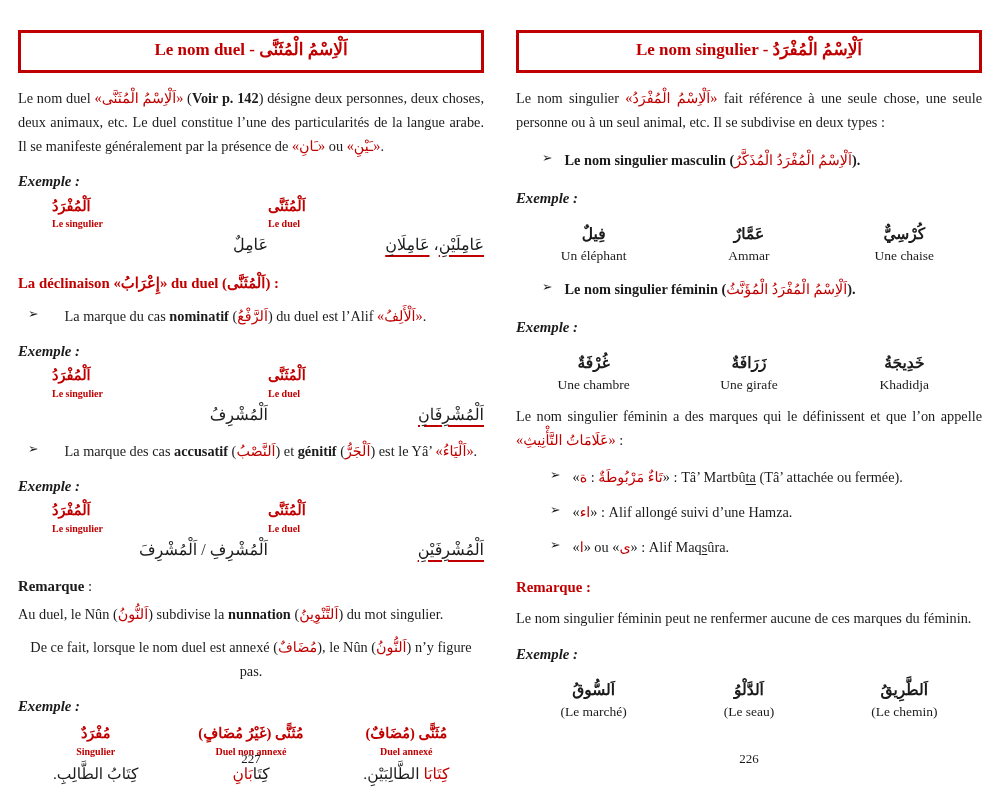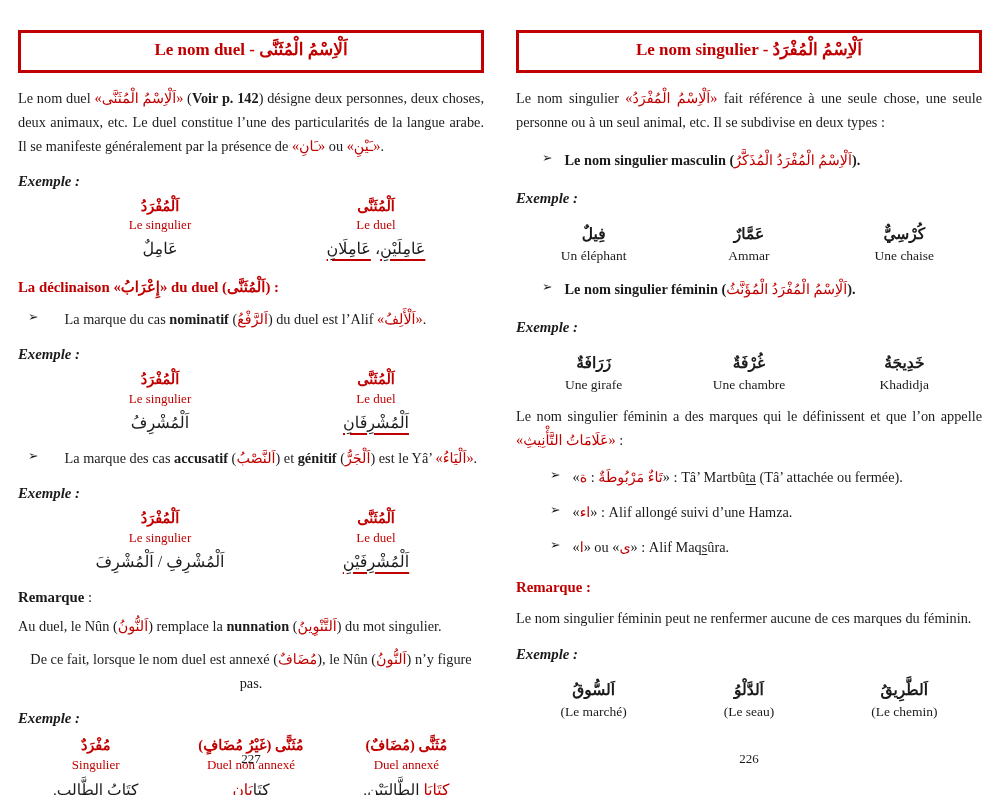--- a/index.html
+++ b/index.html
@@ -11,23 +11,23 @@
   .page{position:absolute;top:30px;width:466px;height:750px;}
   .page-left{left:18px;}
   .page-right{left:516px;}
   .title-box{border:3px solid var(--accent);text-align:center;
              font-weight:bold;color:var(--accent);font-size:17px;
              padding:5px 4px 7px;line-height:1.45;}
   p{margin:0;}
   .para{margin-top:13px;text-align:justify;}
   .exlabel{font-weight:bold;font-style:italic;font-size:14.8px;margin-top:11px;}
   .ex2col{display:flex;padding-left:34px;margin-top:2px;}
-  .ex2col .col{flex:1;text-align:center;}
+  .ex2col .col{flex:1;}
   .ar-head{color:var(--accent);font-weight:bold;font-size:14.5px;line-height:1.5;}
-  .fr-label{color:var(--accent);font-weight:normal;font-size:13px;line-height:1.3;}
+  .fr-label{color:var(--accent);font-weight:bold;font-size:10px;line-height:1.3;}
   .ar-word{font-size:16px;line-height:1.9;}
   .decl-heading{color:var(--accent);font-weight:bold;font-size:14.8px;margin-top:10px;}
   .bullet-row{display:flex;margin-top:8px;}
   .bullet-row .bullet{flex:0 0 auto;padding:0 26px 0 10px;font-size:12.5px;}
   .bullet-row .btext{flex:1;}
   .bullet-row.tight .bullet{padding:0 12px 0 26px;}
   .remark-h{font-size:14.8px;margin-top:8px;}
   .remark-h-red{color:var(--accent);font-weight:bold;font-size:14.8px;margin-top:16px;}
   .ex3col{display:flex;margin-top:4px;}
   .ex3col .col{flex:1;text-align:center;}
@@ -112,21 +112,21 @@
         <div class="ar-word rtl"><span class="seg-arb">اَلْمُشْرِفِ / اَلْمُشْرِفَ</span></div>
       </div>
       <div class="col">
         <div class="ar-head">اَلْمُثَنَّى</div>
         <div class="fr-label">Le duel</div>
         <div class="ar-word rtl"><span class="seg-aru">اَلْمُشْرِفَيْنِ</span></div>
       </div>
     </div>
 
     <p class="remark-h"><span class="seg-b">Remarque</span><span class="seg-n"> :</span></p>
-    <p style="margin-top:4px;"><span class="seg-n">Au duel, le Nûn (</span><span class="seg-ar">اَلنُّونُ</span><span class="seg-n">) remplace la </span><span class="seg-b">nunnation</span><span class="seg-n"> (</span><span class="seg-ar">اَلتَّنْوِينُ</span><span class="seg-n">) du mot singulier.</span></p>
+    <p style="margin-top:4px;"><span class="seg-n">Au duel, le Nûn (</span><span class="seg-ar">اَلنُّونُ</span><span class="seg-n">) subdivise la </span><span class="seg-b">nunnation</span><span class="seg-n"> (</span><span class="seg-ar">اَلتَّنْوِينُ</span><span class="seg-n">) du mot singulier.</span></p>
     <p style="margin-top:9px;text-align:center;"><span class="seg-n">De ce fait, lorsque le nom duel est annexé (</span><span class="seg-ar">مُضَافٌ</span><span class="seg-n">), le Nûn (</span><span class="seg-ar">اَلنُّونُ</span><span class="seg-n">) n’y figure pas.</span></p>
 
     <p class="exlabel">Exemple :</p>
 
     <div class="table3">
       <div class="col">
         <div class="ar-head">مُفْرَدٌ</div>
         <div class="fr-label">Singulier</div>
         <div class="row-ar rtl"><span class="seg-arb">كِتَابُ الطَّالِبِ.</span></div>
 
@@ -180,28 +180,28 @@
 
     <div class="bullet-row tight" style="margin-top:12px;">
       <span class="bullet">➢</span>
       <p class="btext"><span class="seg-b">Le nom singulier féminin</span><span class="seg-b"> (</span><span class="seg-ar">اَلْاِسْمُ الْمُفْرَدُ الْمُؤَنَّثُ</span><span class="seg-b">).</span></p>
     </div>
 
     <p class="exlabel" style="margin-top:14px;">Exemple :</p>
 
     <div class="ex3col" style="margin-top:8px;">
       <div class="col">
+        <div class="ar rtl">غُرْفَةٌ</div>
+        <div class="cap">Une chambre</div>
+      </div>
+      <div class="col">
         <div class="ar rtl">زَرَافَةٌ</div>
         <div class="cap">Une girafe</div>
       </div>
       <div class="col">
-        <div class="ar rtl">غُرْفَةٌ</div>
-        <div class="cap">Une chambre</div>
-      </div>
-      <div class="col">
         <div class="ar rtl">خَدِيجَةُ</div>
         <div class="cap">Khadidja</div>
       </div>
     </div>
 
     <p class="para" style="margin-top:10px;"><span class="seg-n">Le nom singulier féminin a des marques qui le définissent et que l’on appelle </span><span class="seg-ar">«عَلَامَاتُ التَّأْنِيثِ»</span><span class="seg-n"> :</span></p>
 
     <div class="bullet-row tight" style="margin-top:13px;padding-left:8px;">
       <span class="bullet">➢</span>
       <p class="btext"><span class="seg-n">«</span><span class="seg-ar">تَاءٌ مَرْبُوطَةٌ</span><span class="seg-n"> : </span><span class="seg-ar">ة</span><span class="seg-n">»</span><span class="seg-n"> : Tâ’ Martbû</span><span class="seg-ul">ta</span><span class="seg-n"> (Tâ’ attachée ou fermée).</span></p>

